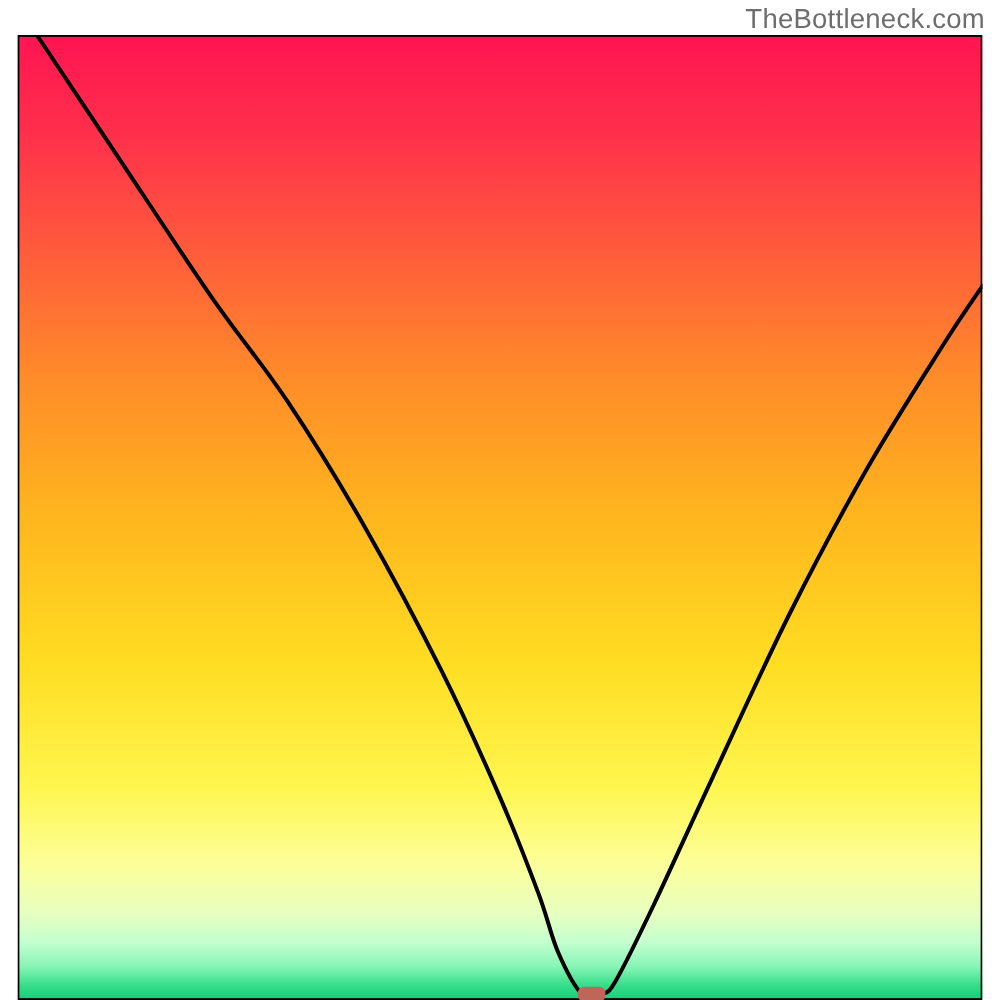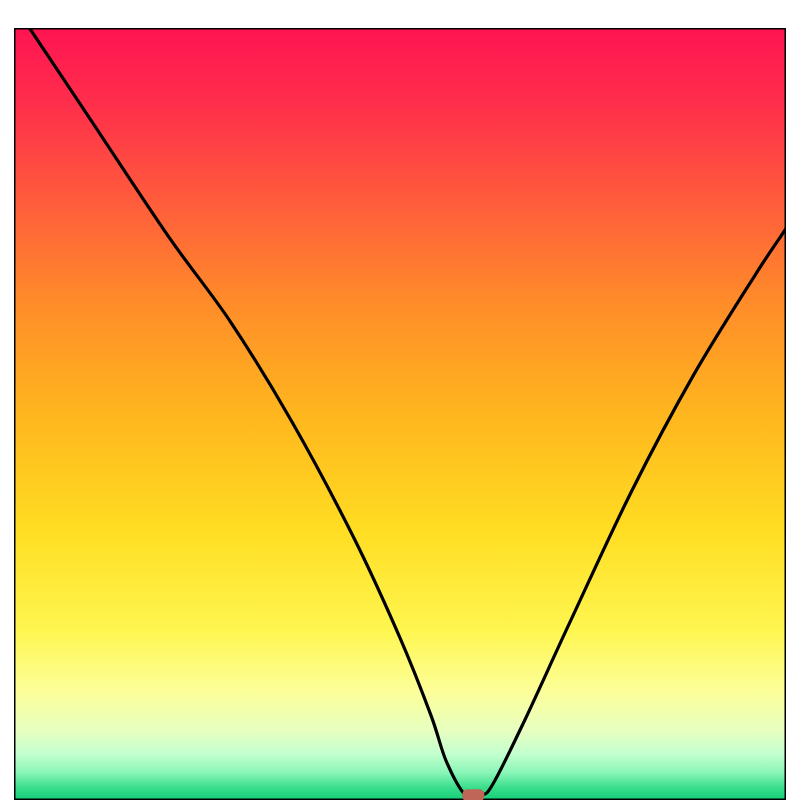--- a/index.html
+++ b/index.html
@@ -31,20 +31,21 @@
     left: 14px;
     width: 772px;
     height: 772px;
     display: block;
   }
 </style>
 </head>
 <body>
 
 <div class="container">
+  <div class="watermark">TheBottleneck.com</div>
 
   <svg class="chart" viewBox="0 0 772 772">
     <defs>
       <linearGradient id="bg-grad" x1="0" y1="0" x2="0" y2="1">
           <stop offset="0%" stop-color="#ff1452"></stop>
           <stop offset="10%" stop-color="#ff2f4b"></stop>
           <stop offset="22%" stop-color="#ff5a3c"></stop>
           <stop offset="35%" stop-color="#ff8a2a"></stop>
           <stop offset="50%" stop-color="#ffb61e"></stop>
           <stop offset="65%" stop-color="#ffdd22"></stop>

